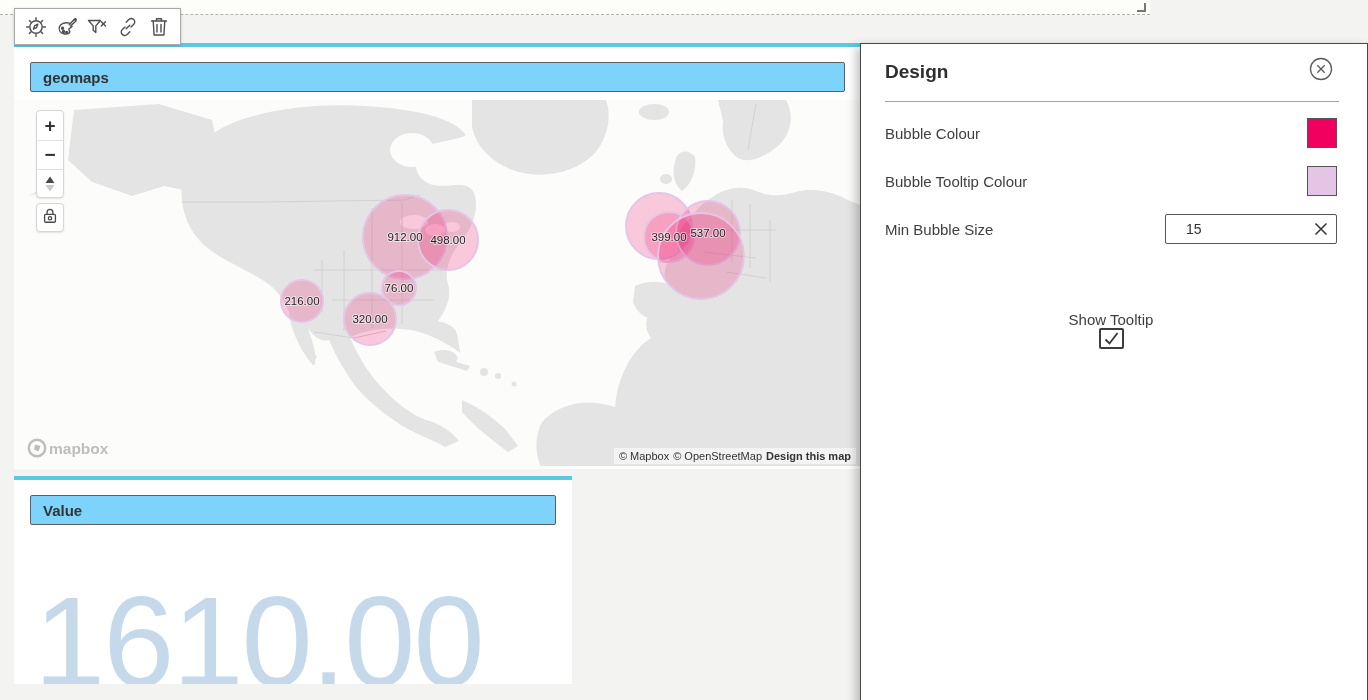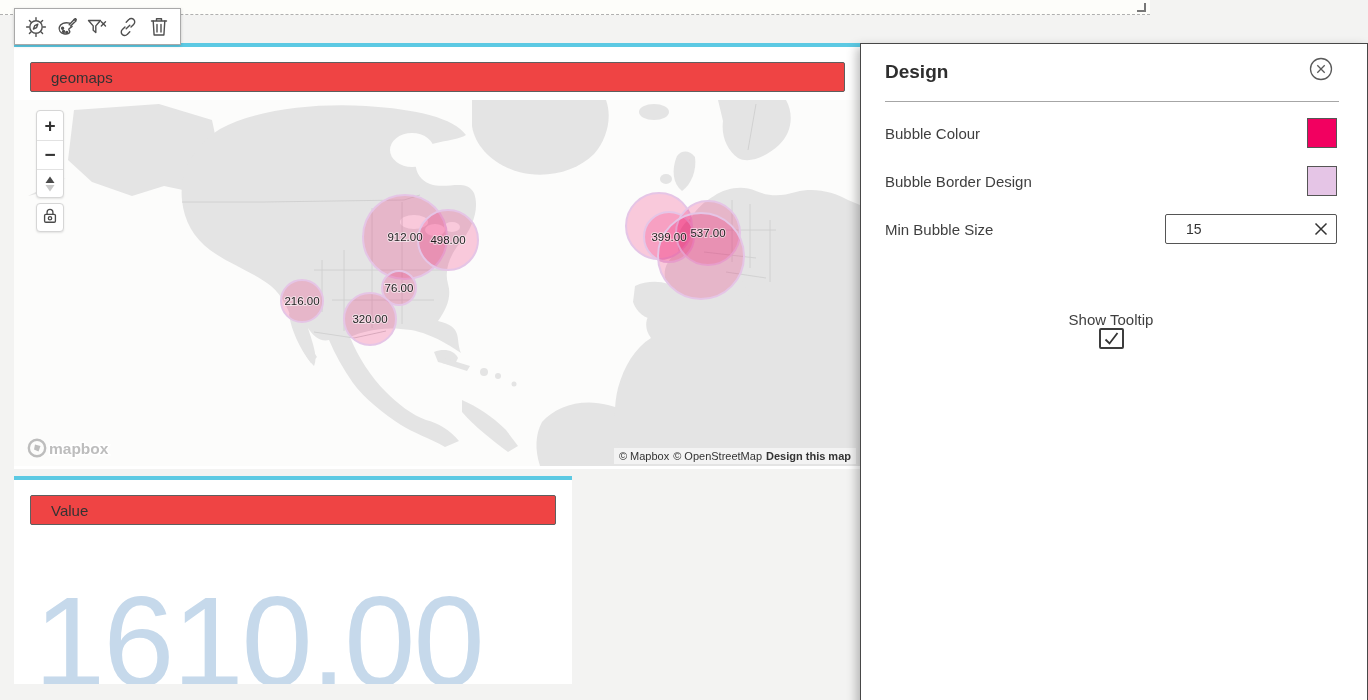--- a/index.html
+++ b/index.html
@@ -16,22 +16,22 @@
   .toolbar { position:absolute; left:14px; top:8px; width:167px; height:37px;
     background:#fff; border:1px solid #a9a9a9; box-shadow:0 1px 3px rgba(0,0,0,.18);
     display:flex; align-items:center; justify-content:space-around; padding:0 6px; z-index:30; }
   .tb-btn { width:26px; height:26px; display:flex; align-items:center; justify-content:center; cursor:pointer; }
   .tb-btn svg { stroke:#4f4f4f; fill:none; stroke-width:1.4; stroke-linecap:round; stroke-linejoin:round; }
 
   
   .map-widget { position:absolute; left:14px; top:43px; width:846px; height:426px;
     background:#fff; border-top:4px solid #5cc9e3; }
   .title-input { position:absolute; left:16px; top:15px; height:30px;
-    border:1px solid #5f5f5f; border-radius:2px; background:#ef4444;
-    font-family:"Liberation Sans", sans-serif; font-size:15px; color:#333; padding:0 20px; outline:none; }
+    border:1px solid #5f5f5f; border-radius:2px; background:#7dd3fc;
+    font-family:"Liberation Sans", sans-serif; font-size:15px; color:#333; padding:0 12px; outline:none;font-weight:bold; }
   .map-widget .title-input { width:815px; }
   .map-canvas { position:absolute; left:0; top:53px; width:846px; height:366px; background:#fcfcfb; overflow:hidden; cursor:grab; }
   .map-canvas svg.world { position:absolute; left:0; top:0; }
 
   
   .map-ctrl-group { position:absolute; left:22px; top:10px; width:28px; height:88px;
     background:#fff; border:1px solid #d6d6d6; border-radius:4px; box-shadow:0 1px 2px rgba(0,0,0,.1); z-index:5; }
   .map-ctrl { width:100%; height:29px; display:flex; align-items:center; justify-content:center;
     font-size:19px; font-weight:bold; color:#333; cursor:pointer; }
   .map-ctrl + .map-ctrl { border-top:1px solid #e2e2e2; }
@@ -263,21 +263,21 @@
       </svg>
     </div>
     <div class="panel-divider"></div>
 
     <div class="prow" style="top:74px;">
       <span class="plabel">Bubble Colour</span>
       <span class="swatch" style="background-color: rgb(242, 0, 96);"></span>
     </div>
 
     <div class="prow" style="top:122px;">
-      <span class="plabel">Bubble Border Design</span>
+      <span class="plabel">Bubble Tooltip Colour</span>
       <span class="swatch" style="background-color: rgb(229, 197, 230);"></span>
     </div>
 
     <div class="prow" style="top:170px;">
       <span class="plabel">Min Bubble Size</span>
       <span class="size-input-wrap">
         <input class="size-input" value="15" style="">
         <span class="clear-x">
           <svg width="16" height="16" viewBox="0 0 16 16" stroke="#333" stroke-width="1.5">
             <path d="M2.5 2.5 L13.5 13.5 M13.5 2.5 L2.5 13.5"></path>

